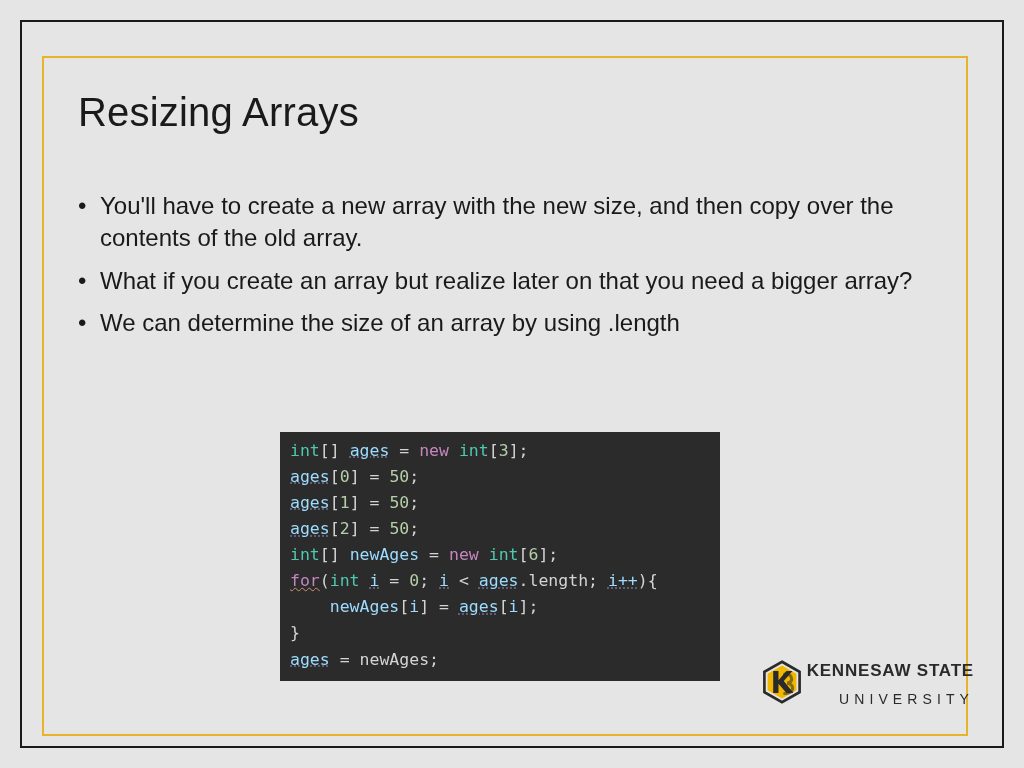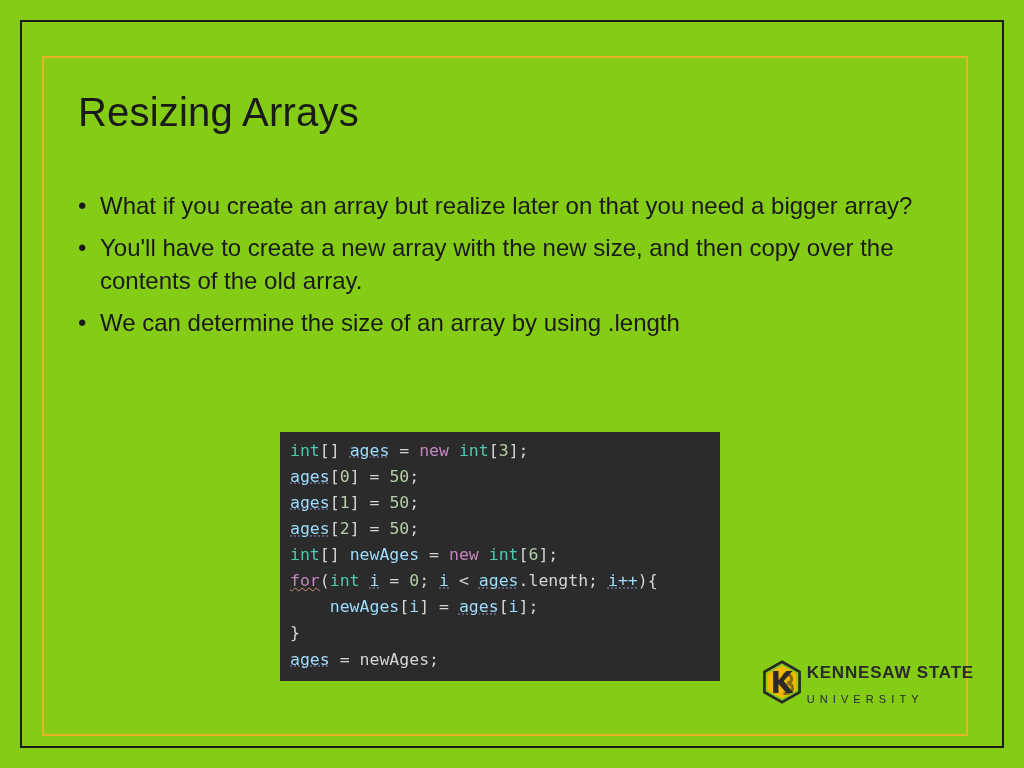--- a/index.html
+++ b/index.html
@@ -1,21 +1,21 @@
 <!DOCTYPE html>
 <html><head>
 <meta charset="utf-8">
 <style>
   * { margin: 0; padding: 0; box-sizing: border-box; }
   html, body { width: 1024px; height: 768px; background: #fff; font-family: "Segoe UI", "Helvetica Neue", Arial, sans-serif; }
   .slide {
     position: relative;
     width: 1024px;
     height: 768px;
-    background: #84cc16;
+    background: #e5e5e5;
   }
   .outer-border {
     position: absolute;
     left: 20px; top: 20px; right: 20px; bottom: 20px;
     border: 2px solid #1a1a1a;
   }
   .inner-border {
     position: absolute;
     left: 42px; top: 56px;
     width: 926px; height: 680px;
@@ -80,39 +80,40 @@
     gap: 3px;
   }
   .logo-text { line-height: 1; }
   .logo-line1 {
     font-size: 17px;
     font-weight: 800;
     letter-spacing: 0.8px;
     color: #2a2a2a;
   }
   .logo-line2 {
-    font-size: 11px;
+    font-size: 14px;
     font-weight: 300;
     letter-spacing: 5.1px;
     color: #2a2a2a;
     margin-top: 13px;
+    text-align: right;
   }
 </style>
 </head>
 <body>
 
 <div class="slide">
   <div class="outer-border"></div>
   <div class="inner-border"></div>
 
   <h1 class="title">Resizing Arrays</h1>
 
   <ul class="bullets">
+    <li>You'll have to create a new array with the new size, and then copy over the contents of the old array.</li>
     <li>What if you create an array but realize later on that you need a bigger array?</li>
-    <li>You'll have to create a new array with the new size, and then copy over the contents of the old array.</li>
     <li>We can determine the size of an array by using .length</li>
   </ul>
 
   <div class="code-block" id="code-block"><span class="tk-type">int</span><span class="tk-punct">[] </span><span class="tk-var">ages</span><span class="tk-punct"> = </span><span class="tk-kw">new</span><span class="tk-punct"> </span><span class="tk-type">int</span><span class="tk-punct">[</span><span class="tk-num">3</span><span class="tk-punct">];</span>
 <span class="tk-var">ages</span><span class="tk-punct">[</span><span class="tk-num">0</span><span class="tk-punct">] = </span><span class="tk-num">50</span><span class="tk-punct">;</span>
 <span class="tk-var">ages</span><span class="tk-punct">[</span><span class="tk-num">1</span><span class="tk-punct">] = </span><span class="tk-num">50</span><span class="tk-punct">;</span>
 <span class="tk-var">ages</span><span class="tk-punct">[</span><span class="tk-num">2</span><span class="tk-punct">] = </span><span class="tk-num">50</span><span class="tk-punct">;</span>
 <span class="tk-type">int</span><span class="tk-punct">[] </span><span class="tk-plain">newAges</span><span class="tk-punct"> = </span><span class="tk-kw">new</span><span class="tk-punct"> </span><span class="tk-type">int</span><span class="tk-punct">[</span><span class="tk-num">6</span><span class="tk-punct">];</span>
 <span class="tk-for">for</span><span class="tk-punct">(</span><span class="tk-type">int</span><span class="tk-punct"> </span><span class="tk-var">i</span><span class="tk-punct"> = </span><span class="tk-num">0</span><span class="tk-punct">; </span><span class="tk-var">i</span><span class="tk-punct"> &lt; </span><span class="tk-var">ages</span><span class="tk-prop">.length; </span><span class="tk-var">i++</span><span class="tk-punct">){</span>
 <span class="tk-plain">    newAges</span><span class="tk-punct">[</span><span class="tk-plain">i</span><span class="tk-punct">] = </span><span class="tk-var">ages</span><span class="tk-punct">[</span><span class="tk-plain">i</span><span class="tk-punct">];</span>

